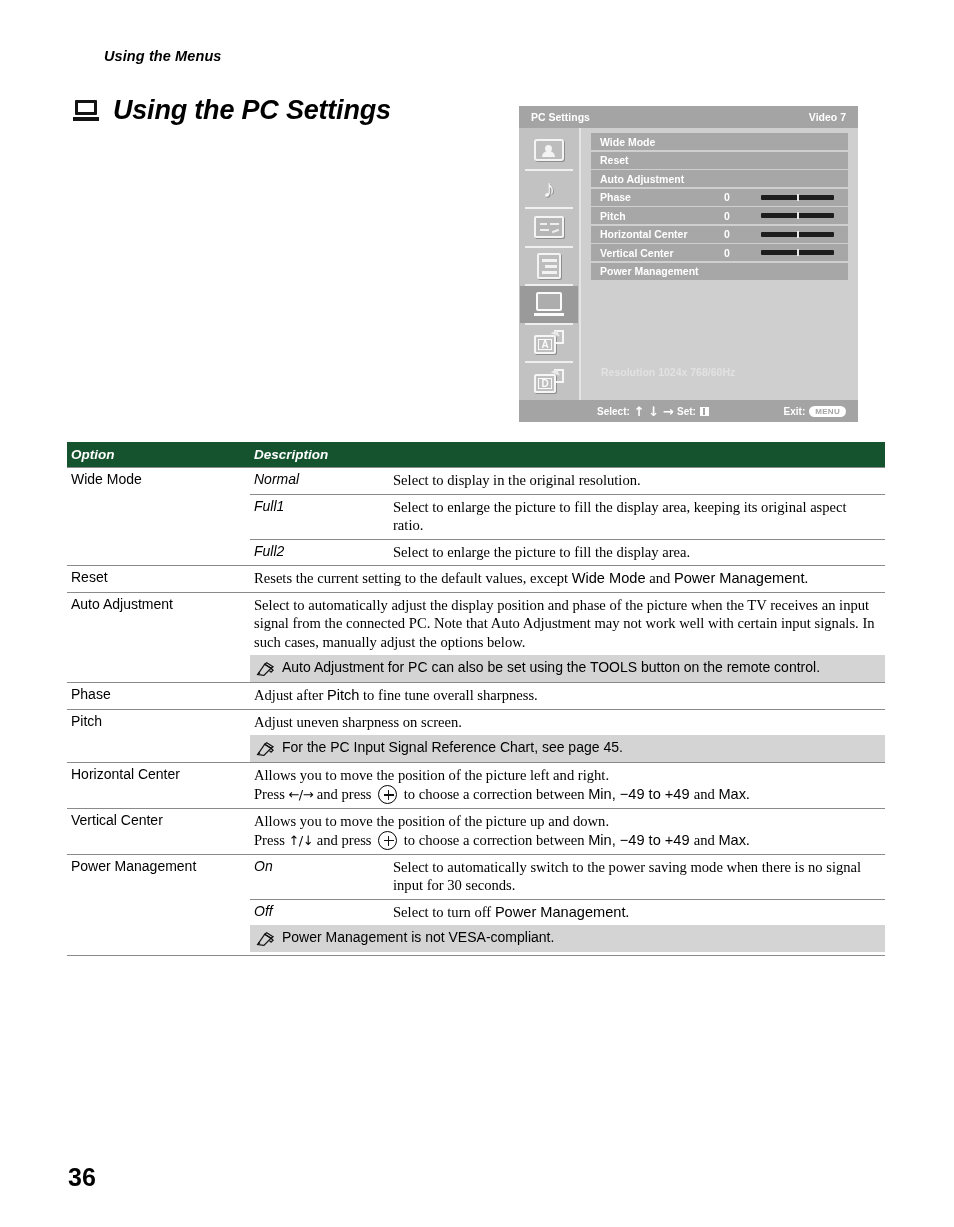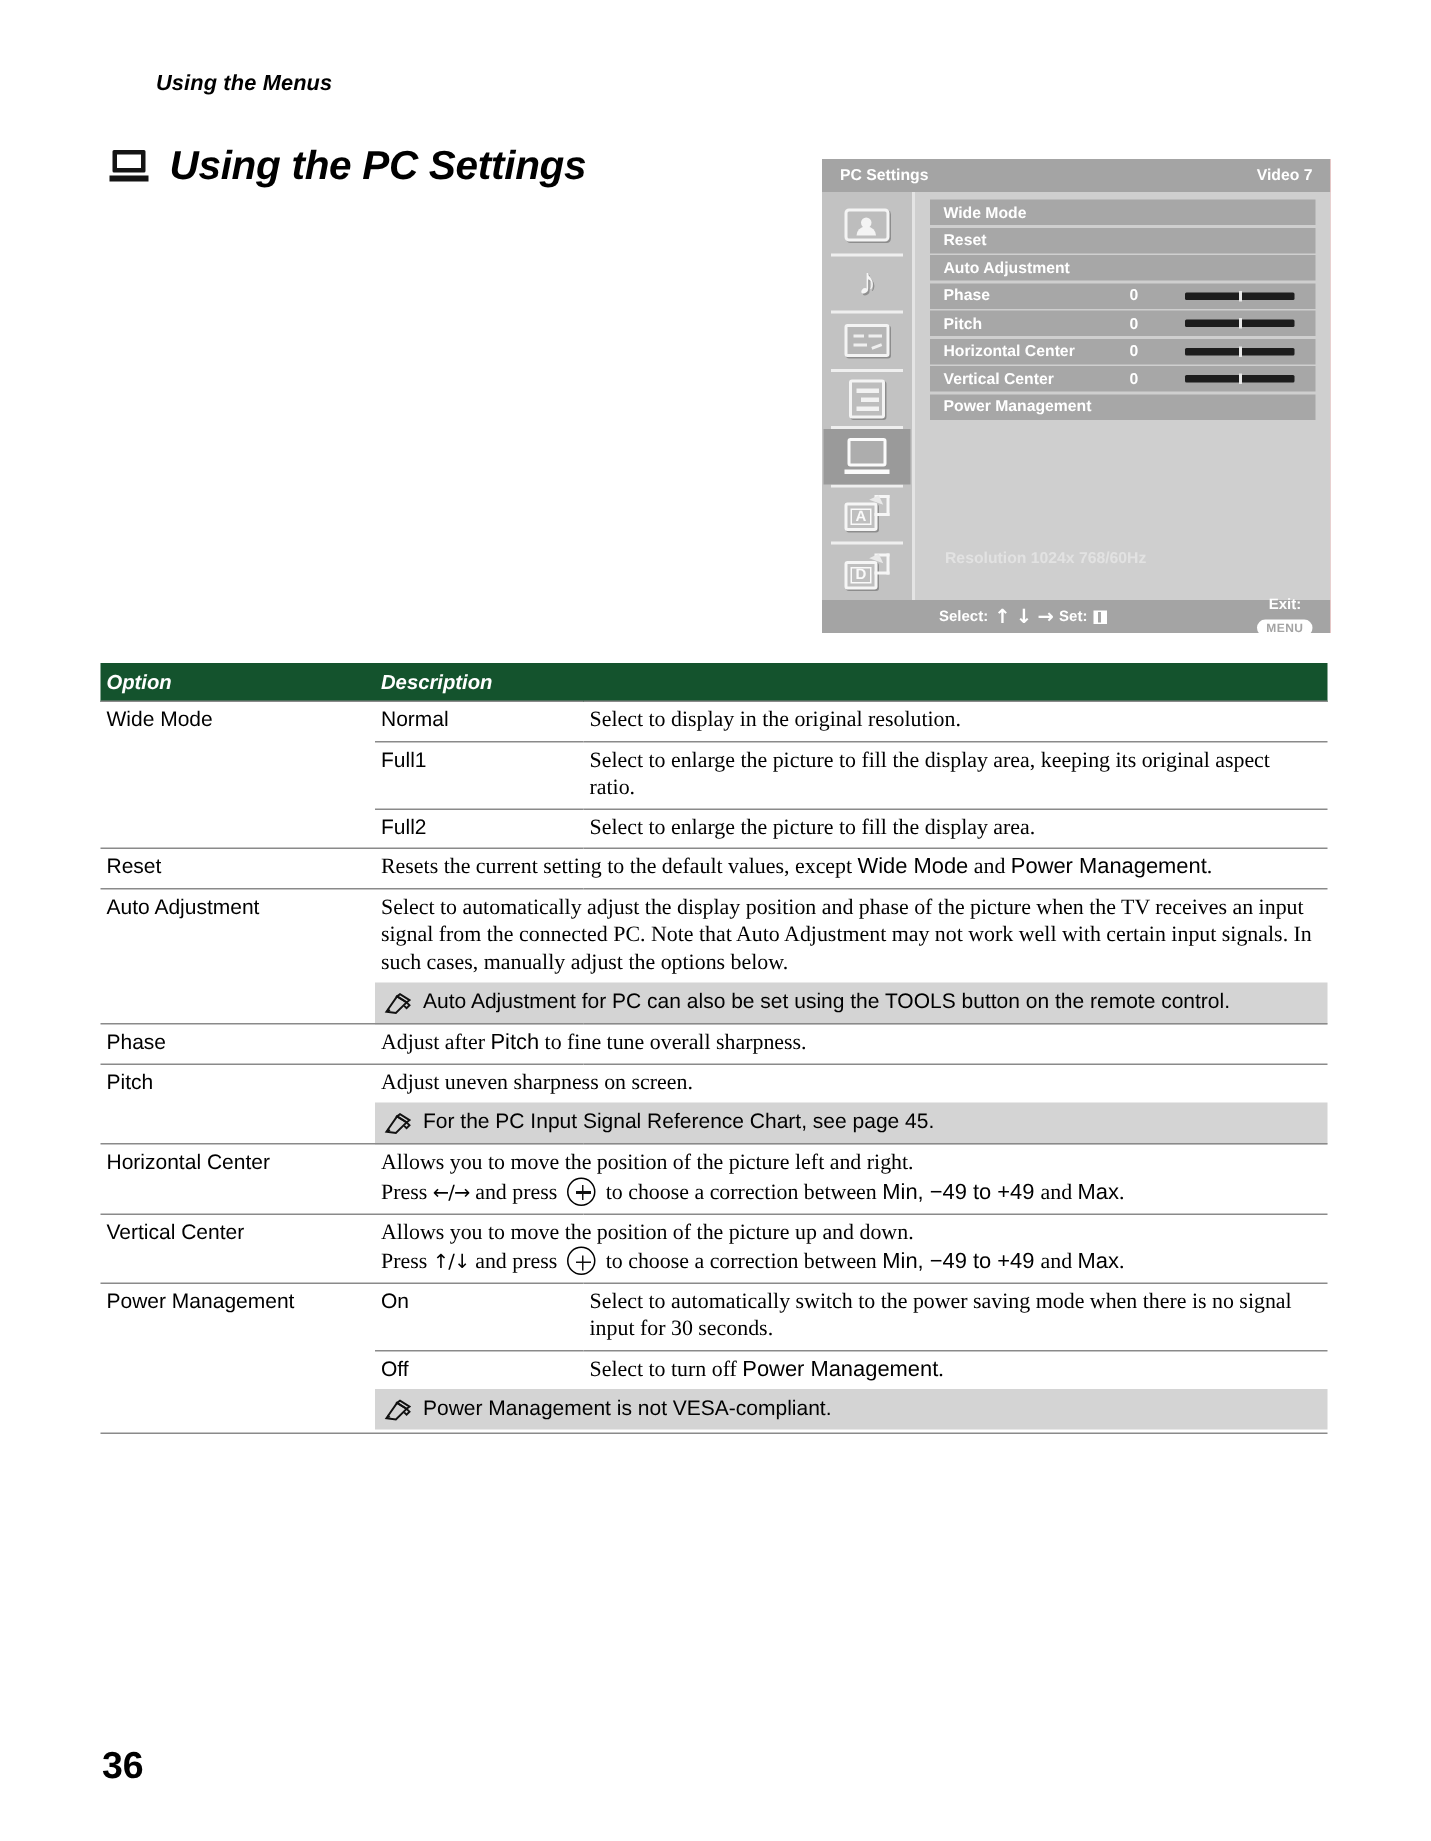--- a/index.html
+++ b/index.html
@@ -59,21 +59,21 @@
     font-family: "Liberation Sans", sans-serif;
     font-weight: bold;
     font-style: italic;
     font-size: 27px;
     letter-spacing: -0.2px;
   }
 
   
   .osd {
     position: absolute;
-    left: 548px; top: 106px;
+    left: 519px; top: 106px;
     width: 339px; height: 316px;
     background: #fca5a5;
     font-family: "Liberation Sans", sans-serif;
     color: #fff;
     overflow: hidden;
   }
   .osd-titlebar {
     height: 22px;
     background: #a4a4a4;
     display: flex;
@@ -291,21 +291,21 @@
     text-decoration: underline;
   }
   .osd-footer .f-left {
     position: absolute;
     left: 78px;
     display: flex; align-items: center; gap: 4px;
   }
   .osd-footer .f-right {
     position: absolute;
     right: 12px;
-    display: flex; align-items: center; gap: 4px; flex-direction: column;
+    display: flex; align-items: center; gap: 4px;
   }
   .key-sq {
     display: inline-block;
     width: 9px; height: 9px;
     background: #fff;
     position: relative;
   }
   .key-sq::after {
     content: "";
     position: absolute;
@@ -344,21 +344,21 @@
     text-align: left;
     padding: 4px 0 4px 4px;
     border: none;
   }
   table.spec td {
     vertical-align: top;
     padding: 3px 6px 4px 4px;
     border-top: 1px solid #8a8a8a;
   }
   td.col-opt { width: 183px; font-family: "Liberation Sans", sans-serif; font-size: 14px; }
-  td.col-sub { width: 139px; font-family: "Liberation Sans", sans-serif; font-size: 14px; }
+  td.col-sub { width: 139px; font-family: "Liberation Sans", sans-serif; font-size: 14px; font-style: italic; }
   td.col-desc { width: 496px; }
   .sans { font-family: "Liberation Sans", sans-serif; }
 
   
   tr.note td {
     background: #d4d4d4;
     font-family: "Liberation Sans", sans-serif;
     font-size: 14px;
     padding: 4px 6px 5px 6px;
     border-top: none;

